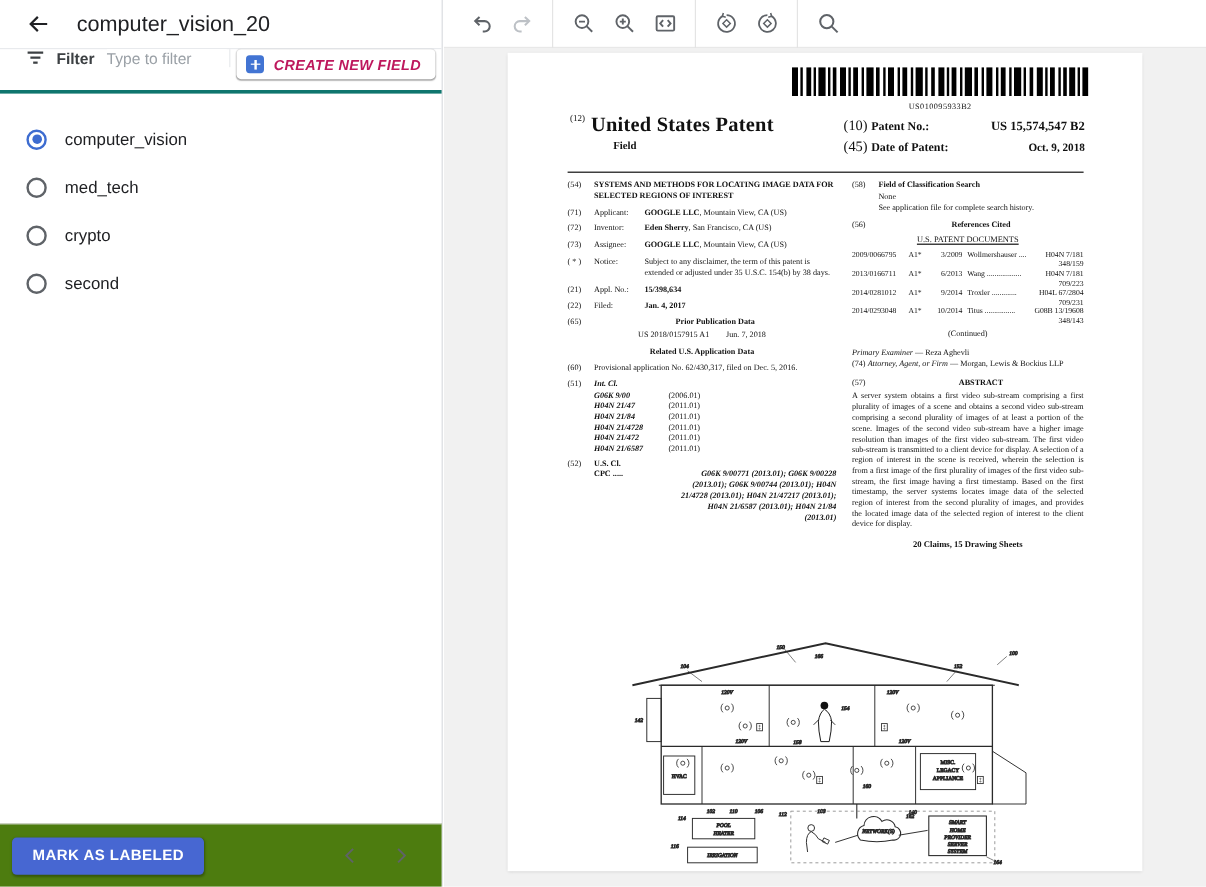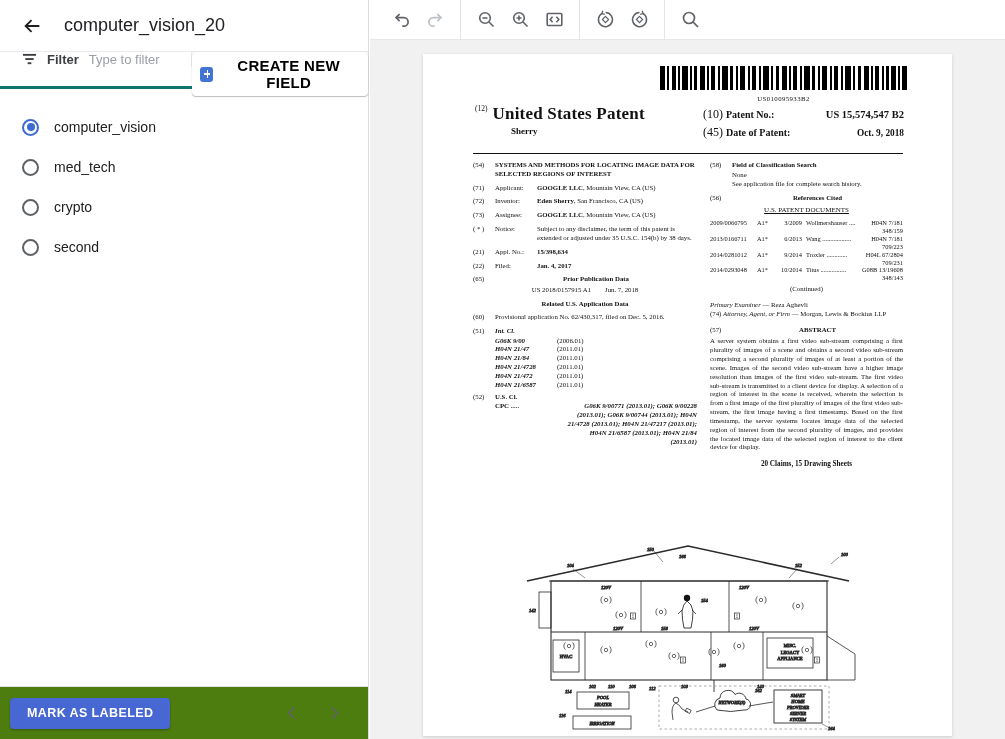--- a/index.html
+++ b/index.html
@@ -3,38 +3,38 @@
 <meta charset="utf-8">
 <style>
   * { margin:0; padding:0; box-sizing:border-box; }
   html,body { width:1005px; height:739px; overflow:hidden; background:#fff;
     font-family:"Liberation Sans", sans-serif; color:#202124; }
   .stage { position:relative; width:1005px; height:739px; }
 
   
   .left-panel { position:absolute; left:0; top:0; width:369px; height:739px;
     background:#fff; border-right:1px solid #dadce0; }
-  .lp-header { height:52px; display:flex; align-items:center; gap:20px;
+  .lp-header { height:41px; display:flex; align-items:center; gap:20px;
     padding:0 0 0 20px; border-bottom:1px solid #e8eaed; }
   .back-btn { width:24px; height:24px; display:flex; align-items:center; justify-content:center; cursor:pointer; }
   .lp-title { font-size:18px; font-weight:400; color:#202124; }
   .filter-row { height:37px; display:flex; align-items:flex-start; border-bottom:3px solid #0f766e; }
   .filter-left { flex:0 0 192px; display:flex; align-items:center; gap:10px; padding-left:22px; border-right:1px solid #e8eaed; }
   .filter-label { font-size:13px; font-weight:700; color:#3c4043; }
   .filter-input { border:none; outline:none; font-size:13px; width:100px; color:#202124; font-family:"Liberation Sans",sans-serif; }
   .filter-input::placeholder { color:#9aa0a6; }
   .filter-right { flex:1; display:flex; align-items:center; justify-content:center; }
   .create-btn { display:flex; align-items:center; gap:8px; background:#fff; border:none;
     border-radius:4px; padding:5px 12px 5px 8px; cursor:pointer;
     box-shadow:0 1px 1px rgba(0,0,0,.25), 0 0 1px rgba(0,0,0,.18); }
   .plus-sq { width:15px; height:15px; border-radius:3px; background:#4274d3; position:relative; }
   .plus-sq::before, .plus-sq::after { content:""; position:absolute; background:#fff; }
   .plus-sq::before { left:3.5px; right:3.5px; top:6.8px; height:1.6px; }
   .plus-sq::after { top:3.5px; bottom:3.5px; left:6.8px; width:1.6px; }
-  .create-btn span { font-size:15px; font-weight:700; letter-spacing:.3px; color:#000000; }
+  .create-btn span { font-size:12px; font-weight:700; letter-spacing:.3px; color:#be185d;font-style:italic; }
 
   .radio-list { padding:18px 0 0 22px; }
   .radio-item { display:flex; align-items:center; gap:15px; height:40px; cursor:pointer; }
   .radio-circle { width:17px; height:17px; border-radius:50%; border:2px solid #5f6368; position:relative; flex:0 0 auto; }
   .radio-item.selected .radio-circle { border-color:#3d6cd0; }
   .radio-item.selected .radio-circle::after { content:""; position:absolute; inset:2.5px; border-radius:50%; background:#3d6cd0; }
   .radio-label { font-size:14px; color:#202124; }
 
   .lp-footer { position:absolute; left:0; right:0; bottom:0; height:53px; background:#4d7c0f;
     border-top:1px solid #e0e0e0; display:flex; align-items:center; }
@@ -44,21 +44,21 @@
   .pager { margin-left:auto; margin-right:22px; display:flex; gap:18px; }
   .pager-btn { width:24px; height:24px; display:flex; align-items:center; justify-content:center; cursor:pointer; }
 
   
   .viewer { position:absolute; left:370px; top:0; right:0; bottom:0; background:#f1f1f1; }
   .toolbar { height:40px; background:#fff; border-bottom:1px solid #e8e8e8;
     display:flex; align-items:center; padding-left:14px; }
   .tool-btn { width:34px; height:34px; display:flex; align-items:center; justify-content:center; cursor:pointer; }
   .tool-sep { width:1px; height:40px; background:#e4e4e4; margin:0 8px; }
   .doc-area { position:absolute; left:0; right:0; top:40px; bottom:0; overflow:hidden; }
-  .page { position:absolute; left:53px; top:14px; width:529px; height:682px; background:#fff;
+  .page { position:absolute; left:53px; top:4px; width:529px; height:682px; background:#fff;
     box-shadow:0 1px 3px rgba(0,0,0,.16); }
 
   
   .patent { position:absolute; inset:0; font-family:"Liberation Serif", serif; color:#111; }
   .barcode-wrap { position:absolute; left:237px; top:12px; width:247px; text-align:center; }
   .barcode-text { font-size:6.8px; margin-top:1px; letter-spacing:.4px; }
   .p-header { position:absolute; left:52px; top:50px; right:48px; }
   .ph-left { position:absolute; left:0; top:0; }
   .ph-num { font-size:7.5px; display:inline-block; vertical-align:8px; }
   .ph-title { font-size:17px; font-weight:700; display:inline-block; margin-left:5px; letter-spacing:.2px; }
@@ -287,21 +287,21 @@
                   <rect x="238" y="0" width="2" height="24"></rect>
                   <rect x="242" y="0" width="5" height="24"></rect>
               </g>
             </svg>
             <div class="barcode-text">US010095933B2</div>
           </div>
 
           <div class="p-header">
             <div class="ph-left">
               <span class="ph-num">(12)</span><span class="ph-title">United States Patent</span>
-              <div class="ph-author">Sherry</div>
+              <div class="ph-author">Field</div>
             </div>
             <div class="ph-right">
               <div class="ph-row">
                 <span class="n">(10)</span>
                 <span class="k">Patent No.:</span>
                 <span class="v big">US 15,574,547 B2</span>
               </div>
               <div class="ph-row">
                 <span class="n">(45)</span>
                 <span class="k">Date of Patent:</span>

